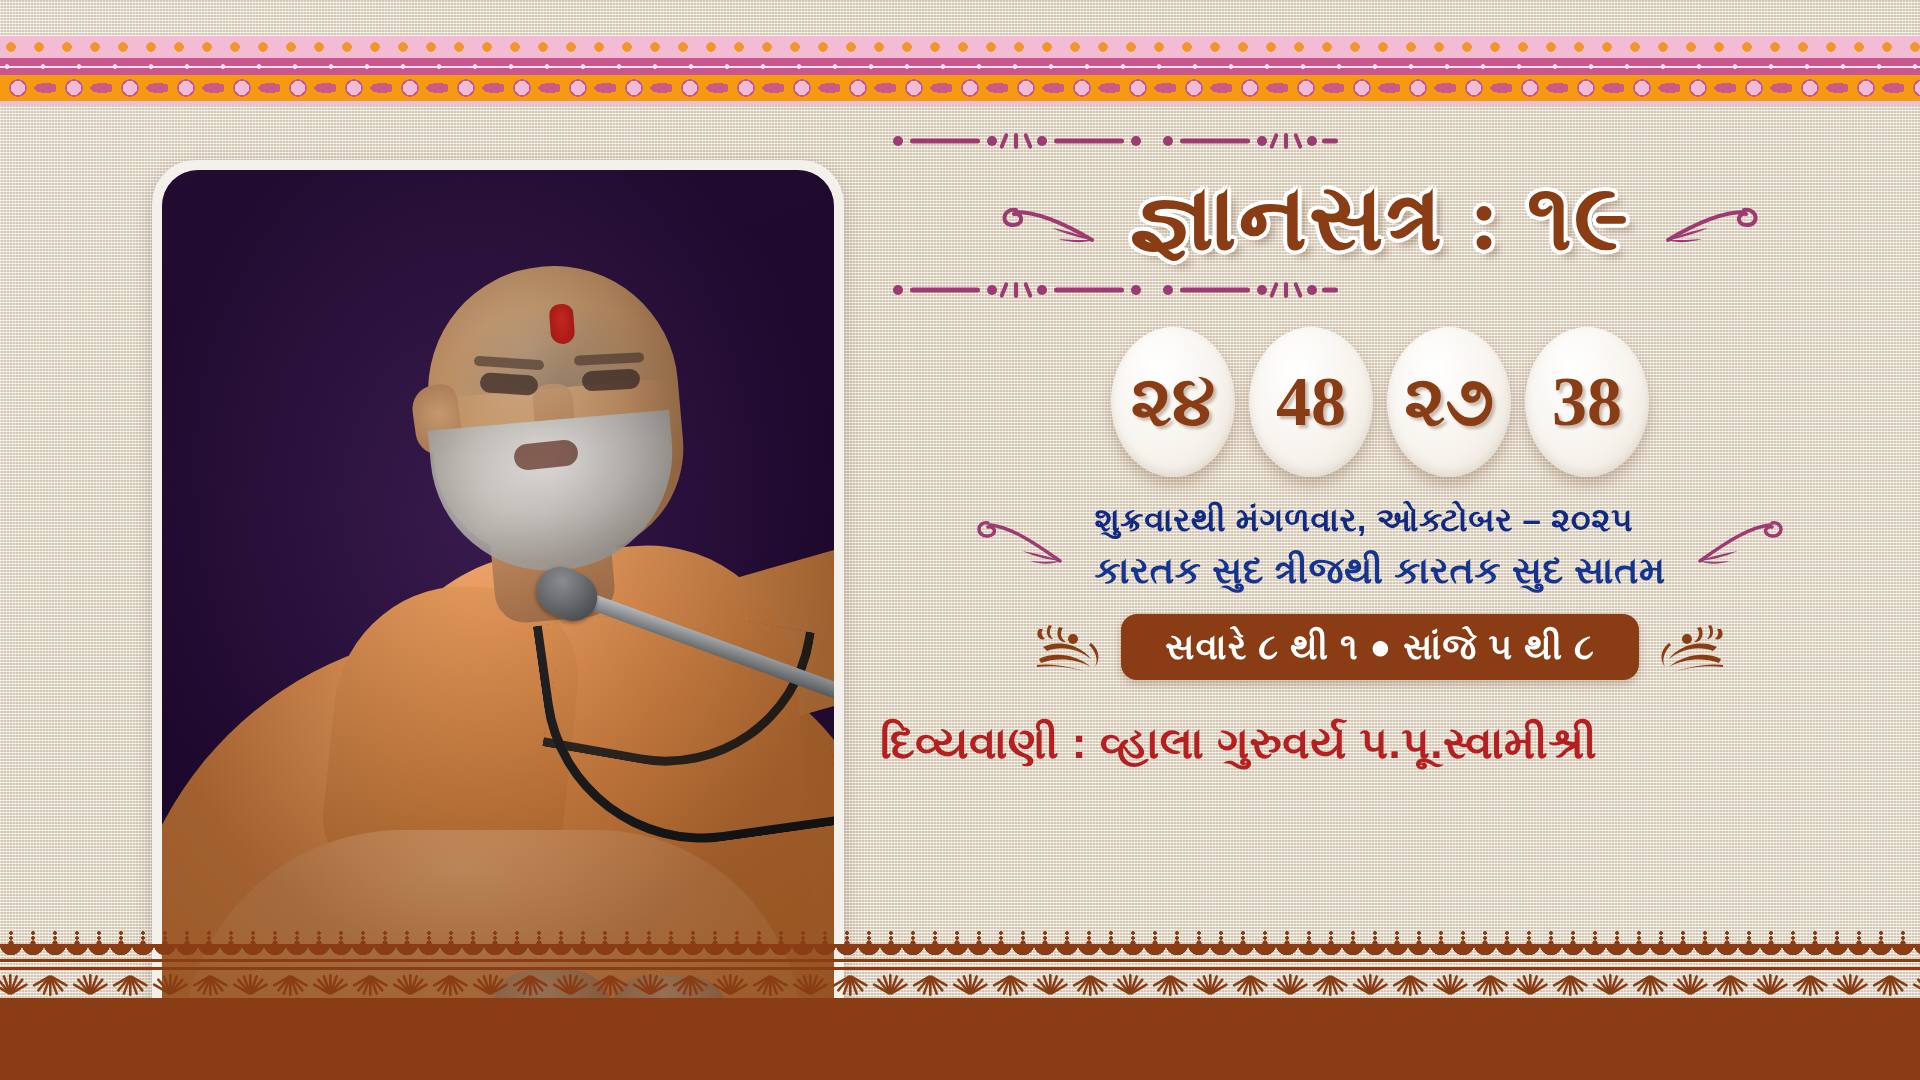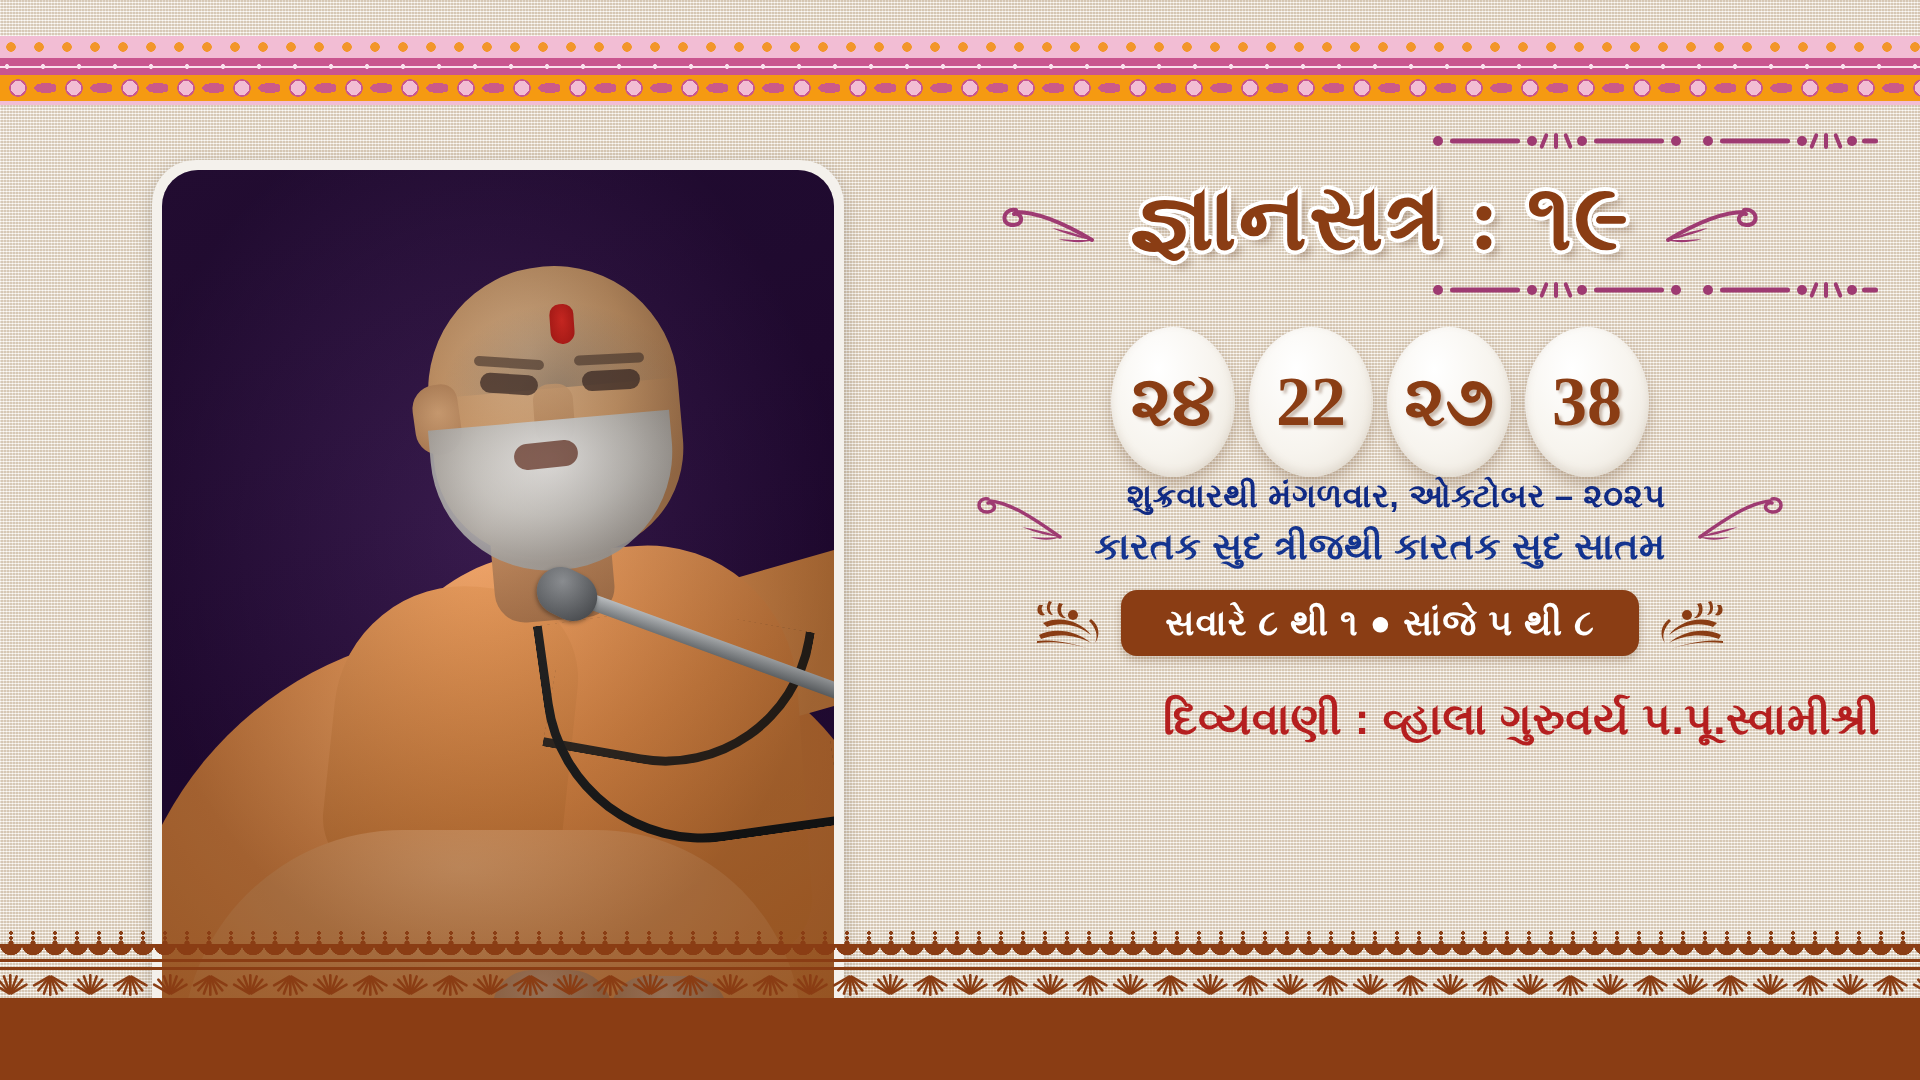--- a/index.html
+++ b/index.html
@@ -206,21 +206,21 @@
   }
   .shade{
     left:0;top:0;width:100%;height:100%;
     background:radial-gradient(ellipse 62% 58% at 48% 40%, rgba(255,255,255,.06), rgba(0,0,0,.30) 85%);
     pointer-events:none;
   }
 
   
   #content{
     position:absolute;left:880px;top:130px;width:1000px;height:800px;
-    text-align:right;
+    text-align:left;
   }
   .divider{height:22px;margin:0 auto;width:460px;}
   .title-row{
     display:flex;align-items:center;justify-content:center;gap:18px;margin-top:14px;
   }
   #title{
     font-family:"Liberation Serif", serif;
     font-size:92px;font-weight:bold;line-height:1.05;
     color:#8a3d14;white-space:nowrap;
     -webkit-text-stroke:0px;
@@ -238,21 +238,21 @@
     background:radial-gradient(ellipse at 38% 28%, #ffffff 0%, #f7f4ee 55%, #e9e3d8 100%);
     box-shadow:0 8px 14px rgba(110,80,50,.28), inset 0 -4px 8px rgba(150,130,105,.18);
     display:flex;align-items:center;justify-content:center;
   }
   .date-circle span{
     font-family:"Liberation Serif", serif;
     font-size:70px;font-weight:bold;color:#8a3d14;
     text-shadow:3px 3px 3px rgba(110,70,40,.35);
     line-height:1;
   }
-  .orn-line{display:flex;align-items:center;justify-content:center;gap:16px;}
+  .orn-line{display:flex;align-items:center;justify-content:center;gap:16px;margin-top:24px;}
   .dateline-wrap{display:flex;flex-direction:column;gap:6px;}
   .dateline{
     font-family:"Liberation Sans", sans-serif;
     font-size:33px;font-weight:bold;color:#102a84;letter-spacing:.5px;white-space:nowrap;
   }
   .dateline2{
     font-family:"Liberation Sans", sans-serif;
     font-size:37px;font-weight:bold;color:#14348f;letter-spacing:.5px;white-space:nowrap;
     margin-top:4px;
   }
@@ -388,21 +388,21 @@
         <rect x="442" y="8.5" width="16" height="5" rx="2.5"></rect>
       </g>
     </svg>
 
     
     <div id="dates">
       <div class="date-circle">
           <span>૨૪</span>
         </div>
       <div class="date-circle">
-          <span>22</span>
+          <span>48</span>
         </div>
       <div class="date-circle">
           <span>૨૭</span>
         </div>
       <div class="date-circle">
           <span>38</span>
         </div>
     </div>
 
     

